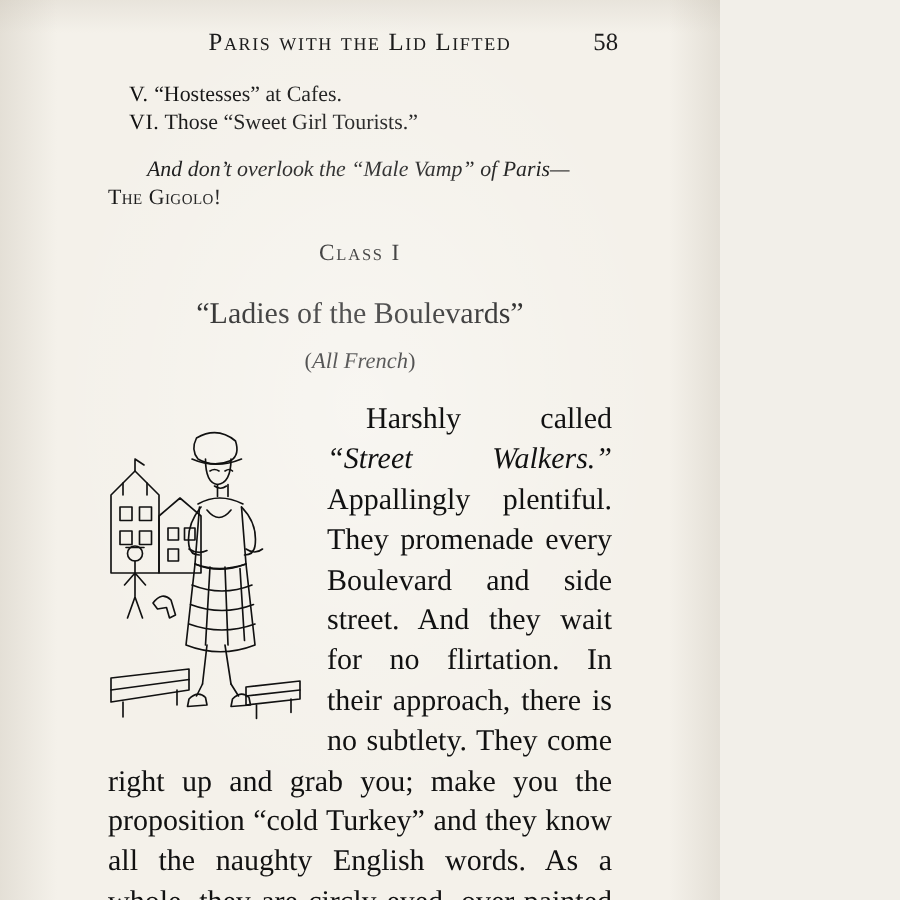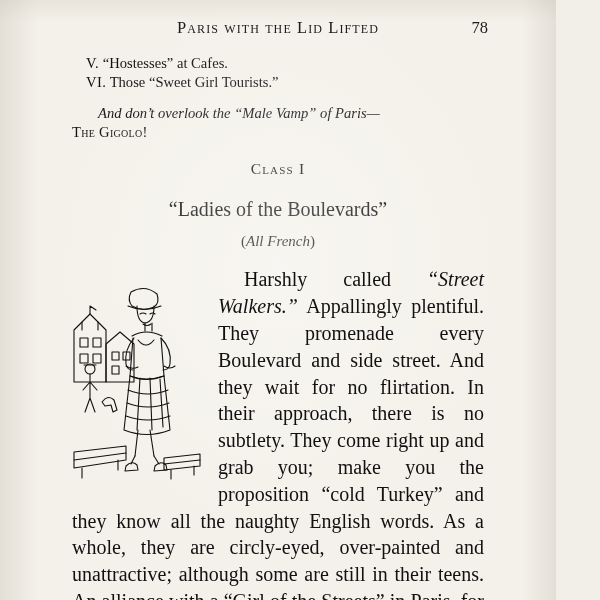--- a/index.html
+++ b/index.html
@@ -8,21 +8,21 @@
   }
   body {
     width: 600px;
     height: 600px;
     background: #f2efe9;
     font-family: "Liberation Serif", serif;
     overflow: hidden;
   }
   .page {
     position: relative;
-    width: 556px;
+    width: 480px;
     height: 600px;
     background: #f4f1ea;
     box-sizing: border-box;
     padding: 18px 72px 0 72px;
   }
   
   .page::before {
     content: "";
     position: absolute;
     inset: 0;
@@ -137,21 +137,21 @@
   }
   svg { display: block; }
 </style>
 </head>
 <body>
 
 <div class="page">
 
   <div class="running-head">
     <span class="head-title">Paris with the Lid Lifted</span>
-    <span class="folio">78</span>
+    <span class="folio">58</span>
   </div>
 
   <div class="list-lines">
     <div>
       <span class="num">V.</span>
       <span>“Hostesses” at Cafes.</span>
     </div>
     <div>
       <span class="num">VI.</span>
       <span>Those “Sweet Girl Tourists.”</span>

